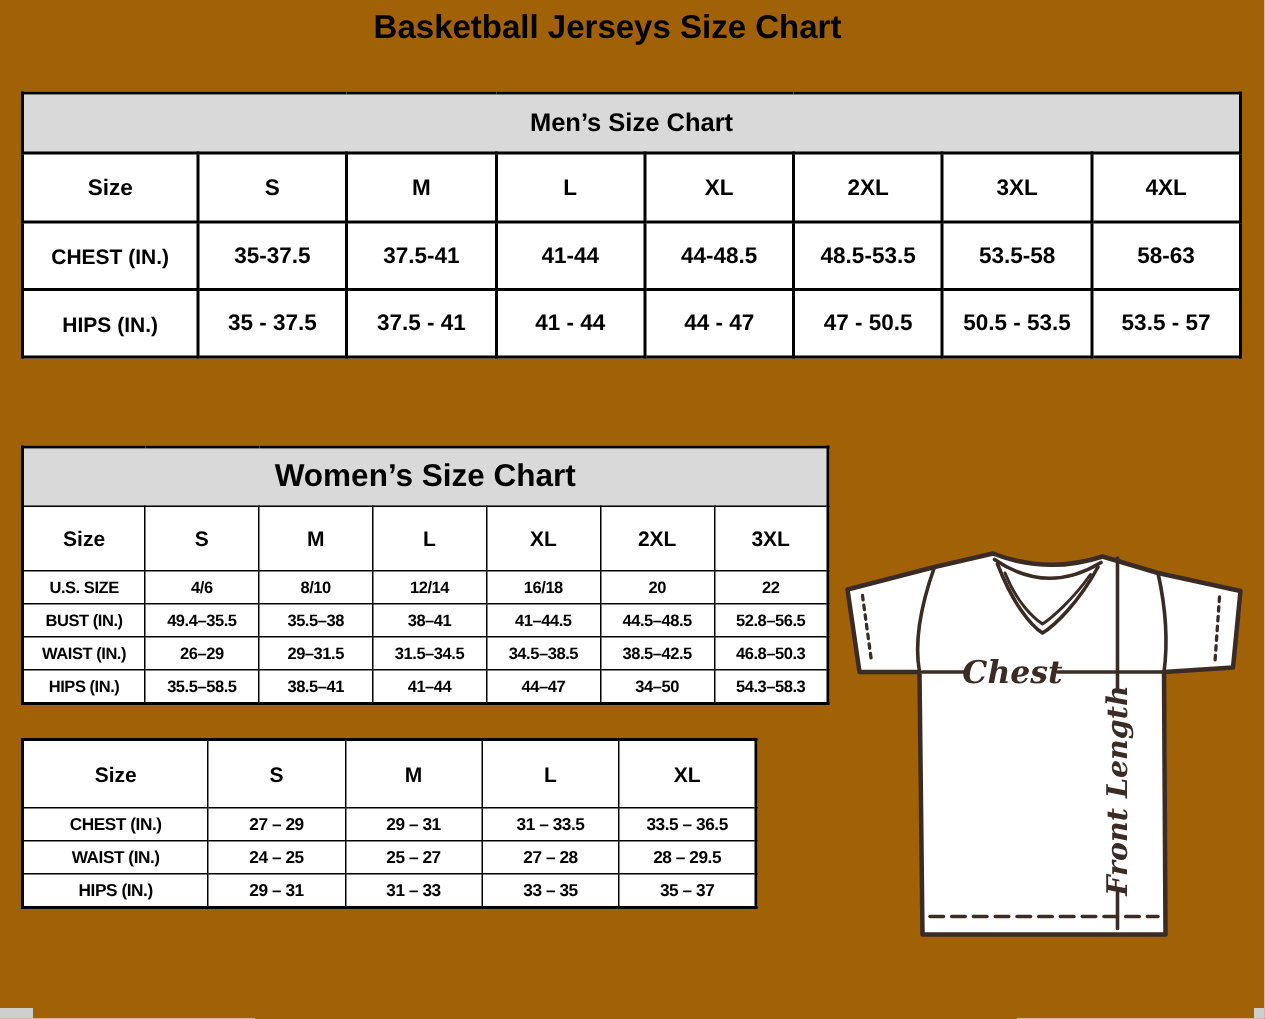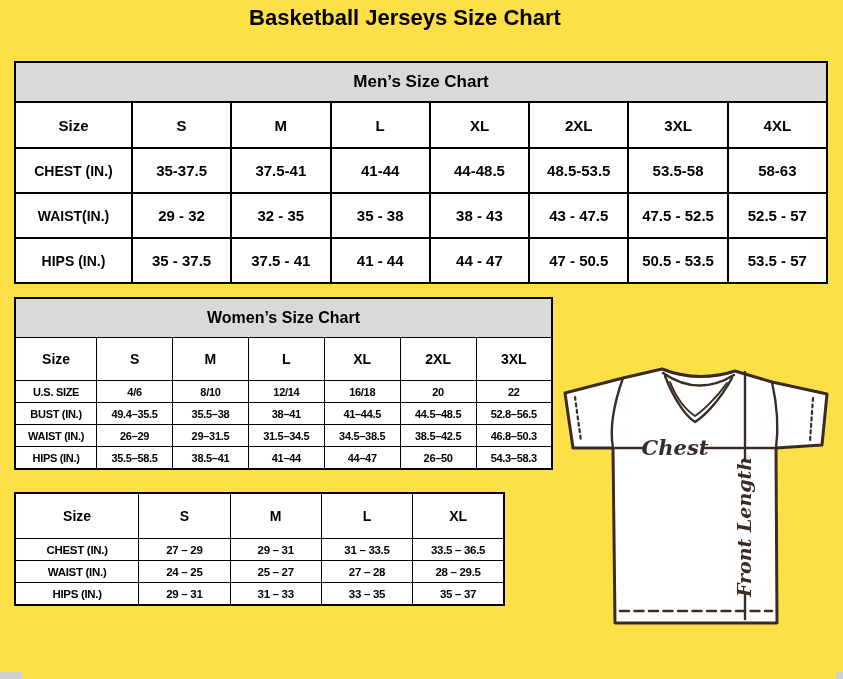--- a/index.html
+++ b/index.html
@@ -1,34 +1,34 @@
 <!DOCTYPE html>
 <html style="--hdr-bg: #d9d9d9; --line: #3a2c25;"><head>
 <meta charset="utf-8">
 <style>
   html,body{margin:0;padding:0;background:#fff;}
-  .page{position:relative;width:843px;height:679px;background:#fde047;overflow:hidden;
+  .page{position:relative;width:843px;height:679px;background:#a16207;overflow:hidden;
         font-family:"Liberation Sans",sans-serif;color:#000;}
   .page-title{position:absolute;left:0;top:5px;width:810px;margin:0;text-align:center;
         font-size:22px;font-weight:bold;letter-spacing:0;}
   table.size-table{position:absolute;border-collapse:collapse;table-layout:fixed;
         border:2px solid #000;background:#fff;}
   table.size-table td{border:2px solid #000;text-align:center;vertical-align:middle;
         font-weight:bold;padding:0;overflow:hidden;}
   tr.ttl td{background:var(--hdr-bg,#d9d9d9);}
   
   #mens-table{left:14px;top:61px;width:814px;}
   #mens-table tr.ttl td{height:38px;font-size:17px;margin-top:44px;}
   #mens-table tr.hdr td{height:44px;font-size:15px;}
   #mens-table tr.data td{height:43px;font-size:15px;}
   #mens-table tr.data td.lbl{font-size:14px;}
   
   #womens-table{left:14px;top:297px;width:539px;}
   #womens-table td{border-width:1.5px;}
-  #womens-table tr.ttl td{height:38px;font-size:16px;}
+  #womens-table tr.ttl td{height:38px;font-size:21px;}
   #womens-table tr.hdr td{height:42px;font-size:14px;}
   #womens-table tr.data td{height:21px;font-size:11px;letter-spacing:-0.3px;margin-top:16px;}
   
   #youth-table{left:14px;top:492px;width:491px;}
   #youth-table td{border-width:1.5px;}
   #youth-table tr.ttl td{height:37px;font-size:16px;}
   #youth-table tr.hdr td{height:44px;font-size:14px;}
   #youth-table tr.data td{height:21px;font-size:11.5px;letter-spacing:-0.3px;}
   
   .jersey-svg{position:absolute;left:555px;top:360px;}
@@ -77,30 +77,20 @@
           <td class="lbl">CHEST (IN.)</td>
           <td>35-37.5</td>
           <td>37.5-41</td>
           <td>41-44</td>
           <td>44-48.5</td>
           <td>48.5-53.5</td>
           <td>53.5-58</td>
           <td>58-63</td>
         </tr>
         <tr class="data">
-          <td class="lbl">WAIST(IN.)</td>
-          <td>29 - 32</td>
-          <td>32 - 35</td>
-          <td>35 - 38</td>
-          <td>38 - 43</td>
-          <td>43 - 47.5</td>
-          <td>47.5 - 52.5</td>
-          <td>52.5 - 57</td>
-        </tr>
-        <tr class="data">
           <td class="lbl">HIPS (IN.)</td>
           <td>35 - 37.5</td>
           <td>37.5 - 41</td>
           <td>41 - 44</td>
           <td>44 - 47</td>
           <td>47 - 50.5</td>
           <td>50.5 - 53.5</td>
           <td>53.5 - 57</td>
         </tr>
       </tbody>
@@ -155,21 +145,21 @@
           <td>34.5–38.5</td>
           <td>38.5–42.5</td>
           <td>46.8–50.3</td>
         </tr>
         <tr class="data">
           <td class="lbl">HIPS (IN.)</td>
           <td>35.5–58.5</td>
           <td>38.5–41</td>
           <td>41–44</td>
           <td>44–47</td>
-          <td>26–50</td>
+          <td>34–50</td>
           <td>54.3–58.3</td>
         </tr>
       </tbody>
     </table>
 
   <table id="youth-table" class="size-table">
       <colgroup>
         <col style="width:25.3%">
         <col>
         <col>

